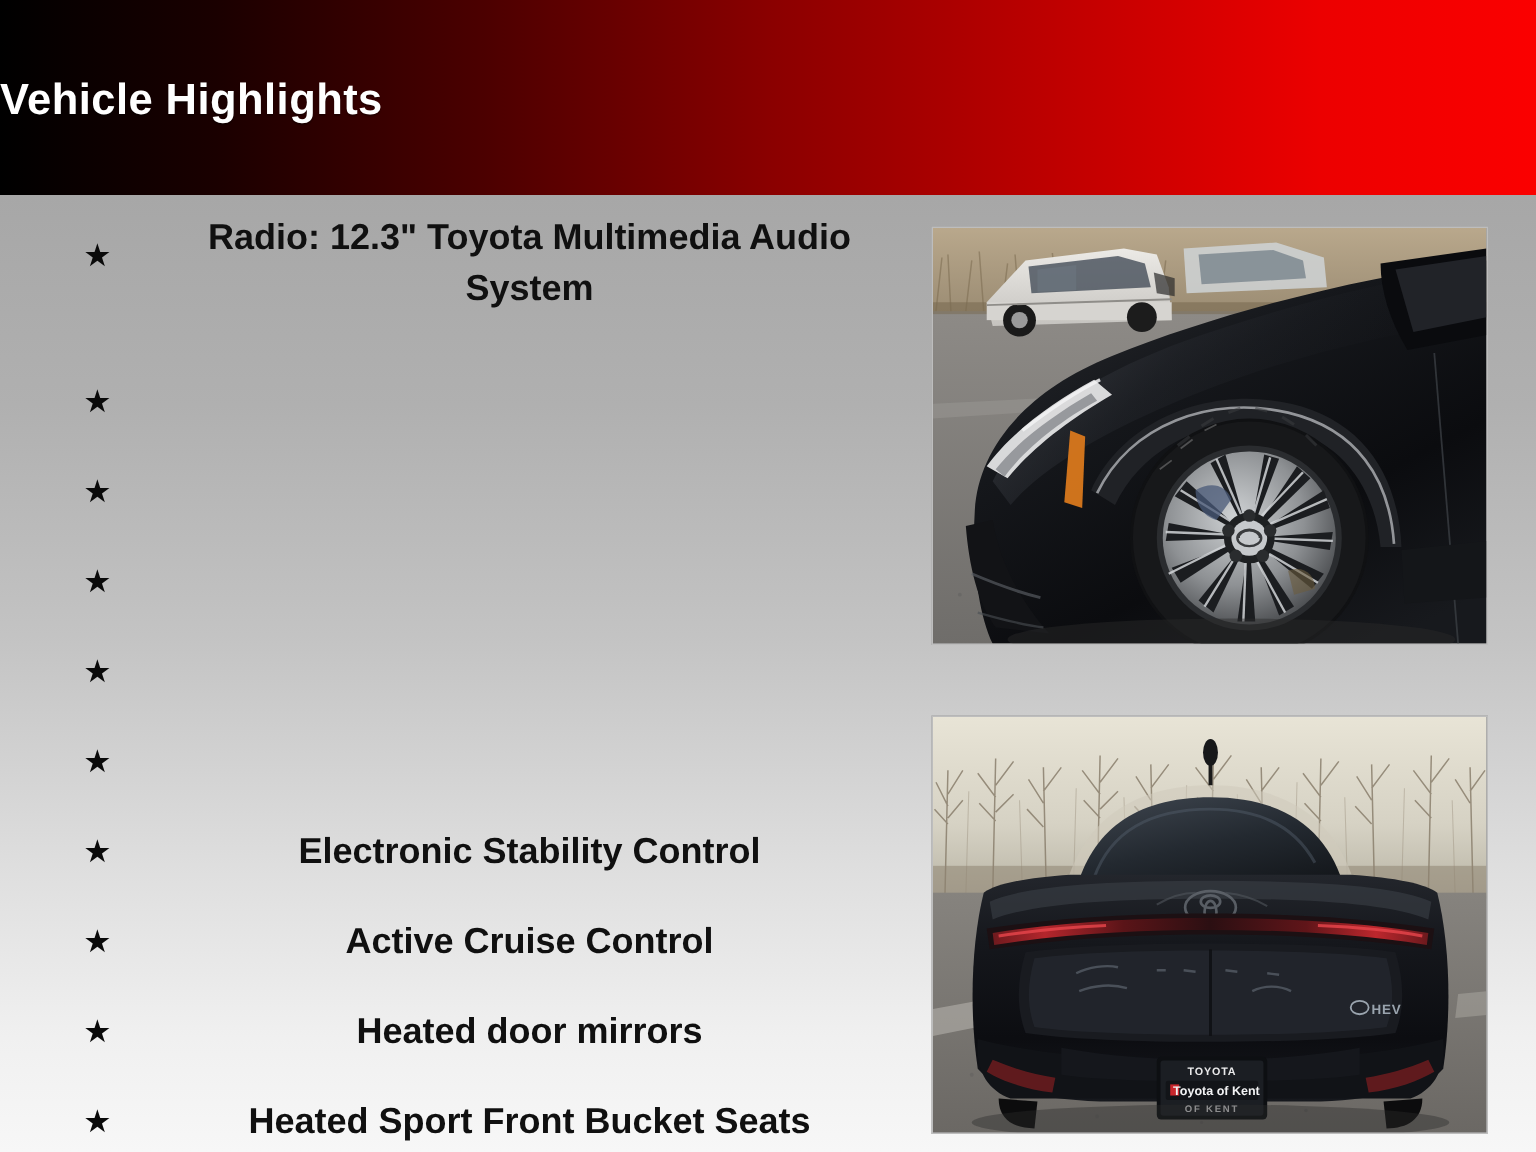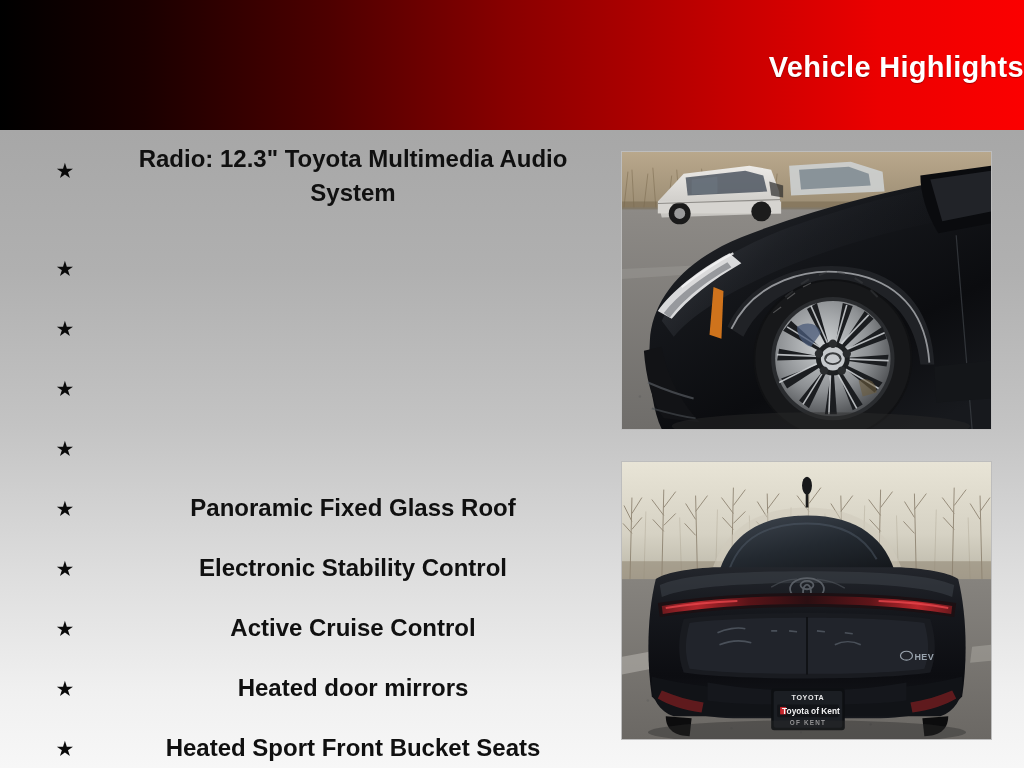--- a/index.html
+++ b/index.html
@@ -26,21 +26,21 @@
     left: 0; top: 0;
     width: 1024px;
     height: 130px;
     background: linear-gradient(to right, #000000 0%, #1a0000 14%, #4d0000 32%, #8a0000 50%, #c20000 70%, #ec0000 86%, #fb0000 100%);
   }
   .banner-title {
     position: absolute;
     left: 0;
     top: 48px;
     width: 1024px;
-    text-align: right;
+    text-align: left;
     color: #ffffff;
     font-size: 29px;
     font-weight: bold;
     letter-spacing: 0.3px;
     line-height: 38px;
     text-shadow: 0 1px 1px rgba(0,0,0,0.35);
   }
 
   
   .body-area {
@@ -107,21 +107,21 @@
     box-sizing: border-box;
   }
   #photo-front {
     left: 621px;
     top: 151px;
     width: 371px;
     height: 279px;
   }
   #photo-rear {
     left: 621px;
-    top: 461px;
+    top: 477px;
     width: 371px;
     height: 279px;
   }
   .photo svg { display: block; width: 100%; height: 100%; }
 </style>
 </head>
 <body>
 
 <div class="slide">
 
@@ -143,21 +143,20 @@
         <span class="bullet">★</span>
       </li>
       <li class="feature-item">
         <span class="bullet">★</span>
       </li>
       <li class="feature-item">
         <span class="bullet">★</span>
       </li>
       <li class="feature-item">
         <span class="bullet">★</span>
-        <span class="feature-text">Panoramic Fixed Glass Roof</span>
       </li>
       <li class="feature-item">
         <span class="bullet">★</span>
         <span class="feature-text">Electronic Stability Control</span>
       </li>
       <li class="feature-item">
         <span class="bullet">★</span>
         <span class="feature-text">Active Cruise Control</span>
       </li>
       <li class="feature-item">

